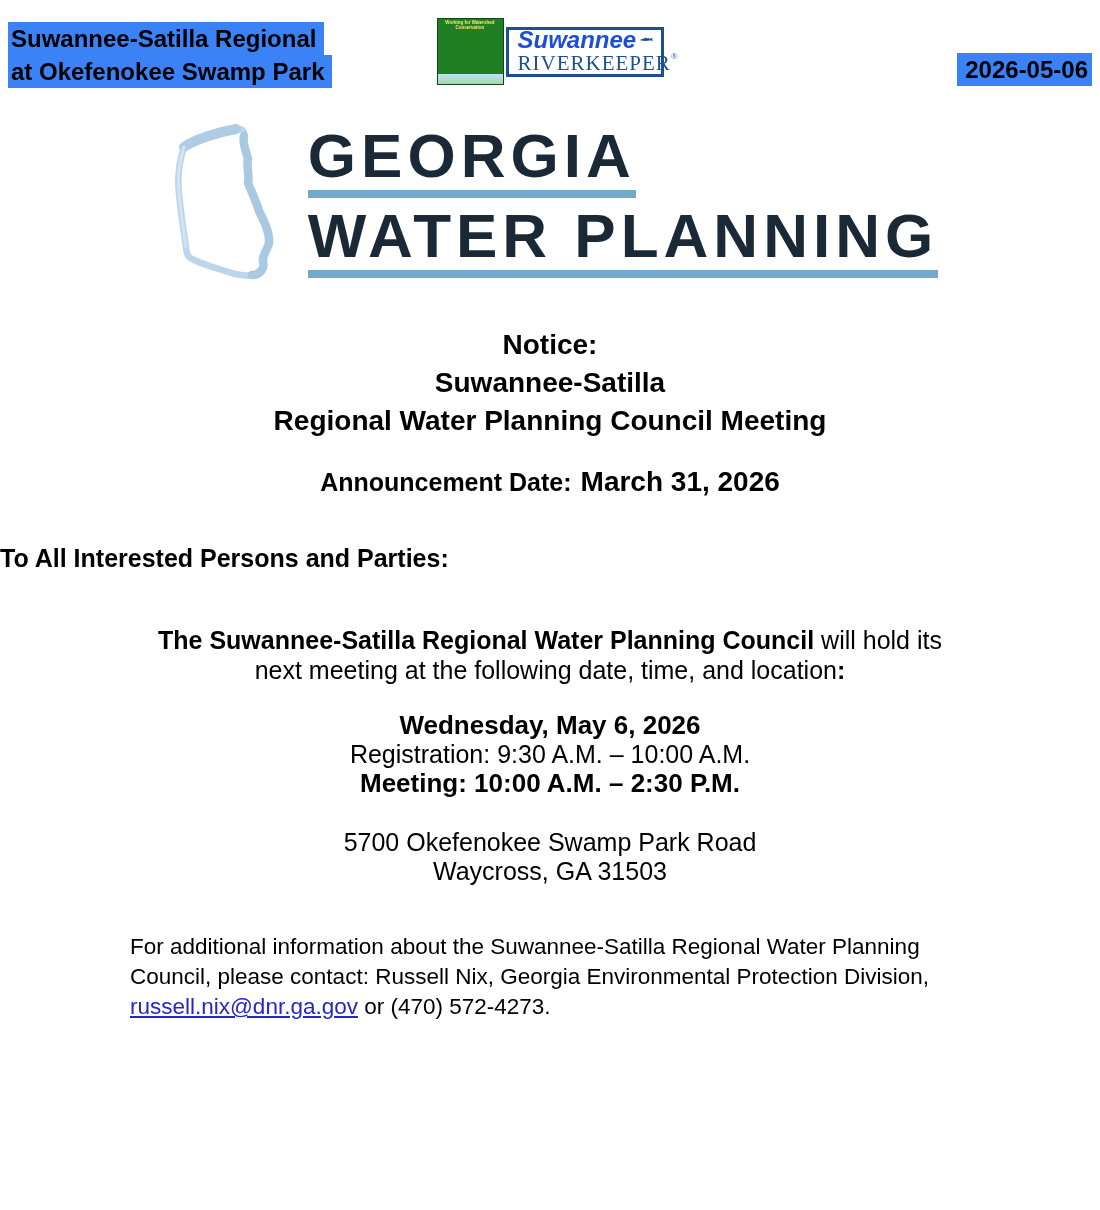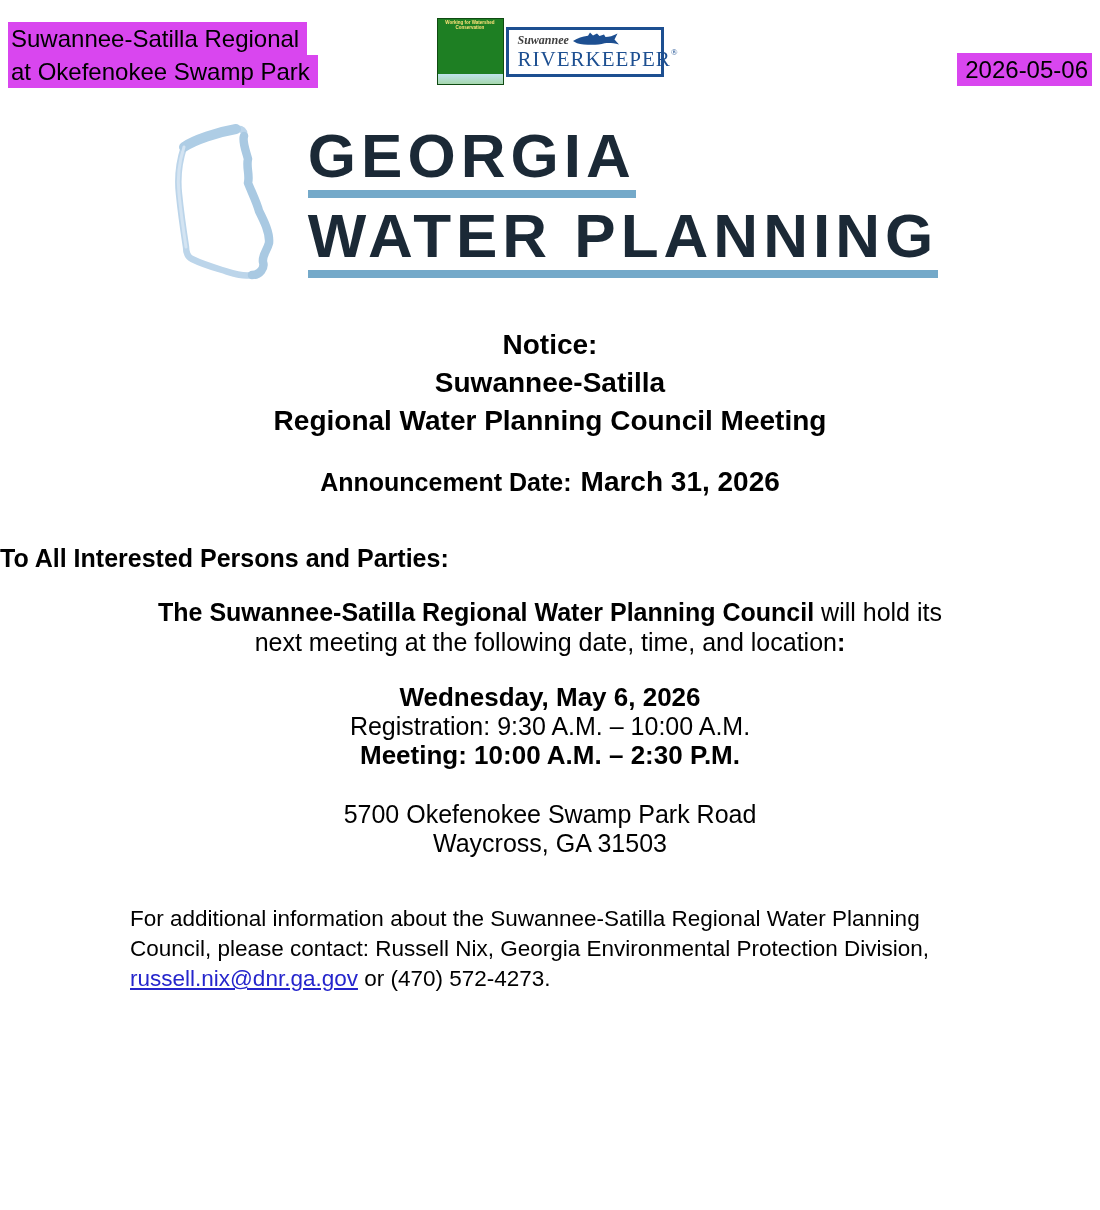--- a/index.html
+++ b/index.html
@@ -15,24 +15,25 @@
   
   .header {
     display:grid;
     grid-template-columns:1fr auto 1fr;
     align-items:start;
     padding:22px 8px 0 8px;
   }
   .hdr-left  { font-size:24px; line-height:31px; }
   .hdr-right { font-size:24px; line-height:31px; text-align:right; }
   .hl {
-    background:#d946ef;
+    background:#3b82f6;
     padding:1px 8px 1px 3px;
     display:table;
     white-space:nowrap;
+    font-weight:bold;
   }
   .hdr-right .hl { display:inline-block; padding:1px 4px 1px 8px; }
 
   
   .brand-lockup { display:flex; align-items:center; margin-top:-4px; }
   .wwals {
     width:67px; height:67px;
     background:#1e7f23;
     border:1px solid #0f4a12;
     display:flex; flex-direction:column;
@@ -63,22 +64,22 @@
   .riverkeeper {
     width:158px; height:50px;
     border:3px solid #1d4f91;
     background:#ffffff;
     margin-left:2px;
     padding:2px 7px 2px 9px;
     display:flex; flex-direction:column; justify-content:center;
   }
   .rk-row1 { display:flex; align-items:center; }
   .rk-suwannee {
-    font-size:12px; font-weight:bold; font-style:italic;
-    color:#404040; line-height:1;font-family:Liberation Serif, serif;
+    font-size:24px; font-weight:bold; font-style:italic;
+    color:#1d4ed8; line-height:1;
   }
   .rk-fish { margin-left:4px; margin-top:-2px; }
   .rk-row2 {
     font-family:"Liberation Serif", serif;
     font-size:21px; letter-spacing:1px; line-height:1.05;
     color:#1d4f91; white-space:nowrap;
   }
   .rk-reg { font-size:9px; vertical-align:top; }
 
   
@@ -103,21 +104,21 @@
     font-weight:bold; font-size:28px; line-height:38px;
   }
   .announcement { text-align:center; margin-top:26px; font-weight:bold; }
   .ann-label { font-size:25px; }
   .ann-date  { font-size:28px; margin-left:9px; }
 
   .salutation {
     margin-top:46px;
     font-weight:bold; font-size:25px;
   }
-  .intro { text-align:center; margin-top:24px; font-size:25px; line-height:30px; }
+  .intro { text-align:center; margin-top:52px; font-size:25px; line-height:30px; }
   .intro .b { font-weight:bold; }
 
   .datetime { text-align:center; margin-top:26px; font-size:25px; line-height:29px; }
   .datetime .line-bold { font-weight:bold; font-size:26px; }
 
   .location { text-align:center; margin-top:30px; font-size:25px; line-height:29px; }
   .location .line-bold { font-weight:bold; }
 
   .footer {
     margin:46px 0 0 130px;

